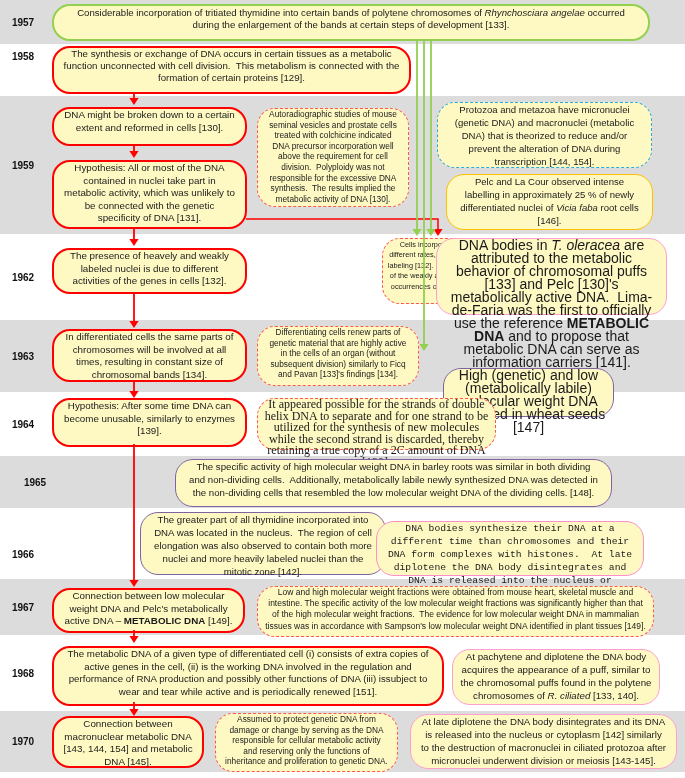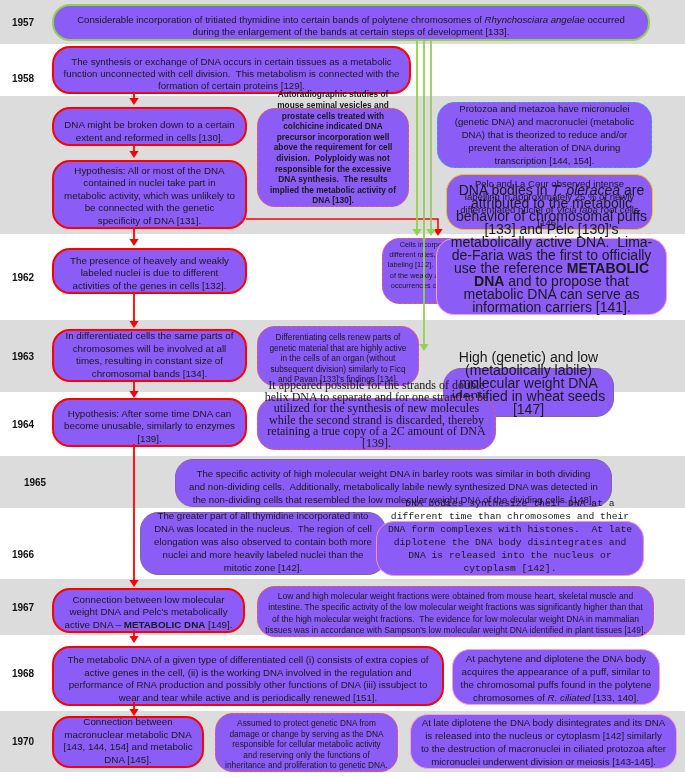--- a/index.html
+++ b/index.html
@@ -2,60 +2,61 @@
 <html><head>
 <meta charset="utf-8">
 <style>
 html,body{margin:0;padding:0;background:#fff;}
 body{width:685px;height:778px;position:relative;overflow:hidden;
  font-family:"Liberation Sans",sans-serif;color:#1a1a1a;-webkit-font-smoothing:antialiased;}
 #root{position:absolute;left:0;top:0;width:685px;height:778px;}
 .band{position:absolute;left:0;width:685px;}
 .yr{position:absolute;left:0;width:46px;font-weight:bold;font-size:10px;color:#111;
  text-align:center;display:flex;align-items:center;justify-content:center;}
-.box{position:absolute;box-sizing:border-box;background:#8b5cf6;display:flex;
- align-items:flex-end;justify-content:center;text-align:center;padding:1px 4px;border-radius:18px;}
+.box{position:absolute;box-sizing:border-box;background:#fef9c3;display:flex;
+ align-items:flex-start;justify-content:center;text-align:center;padding:1px 4px;border-radius:18px;}
 .box span{display:block;width:100%;}
 svg.ov{position:absolute;left:0;top:0;width:685px;height:778px;}
 em{font-style:italic;}
 b{font-weight:bold;}
 </style>
 </head>
 <body>
 
 <div id="root">
     <div class="band" style="top: 0px; height: 44px; background: rgb(220, 220, 220);"></div>
     <div class="band" style="top: 96px; height: 138px; background: rgb(220, 220, 220);"></div>
     <div class="band" style="top: 320px; height: 72px; background: rgb(220, 220, 220);"></div>
     <div class="band" style="top: 456px; height: 52px; background: rgb(220, 220, 220);"></div>
     <div class="band" style="top: 579px; height: 56px; background: rgb(220, 220, 220);"></div>
     <div class="band" style="top: 711px; height: 61px; background: rgb(220, 220, 220);"></div>
     <div class="yr" style="top: 0px; height: 44px;">1957</div>
-    <div class="yr" style="top: 52px; height: 52px;">1958</div>
+    <div class="yr" style="top: 30px; height: 52px;">1958</div>
+    <div class="yr" style="top: 96px; height: 138px;">1959</div>
     <div class="yr" style="top: 234px; height: 86px;">1962</div>
     <div class="yr" style="top: 320px; height: 72px;">1963</div>
     <div class="yr" style="top: 392px; height: 64px;">1964</div>
     <div class="yr" style="top: 456px; height: 52px; padding-left: 12px;">1965</div>
     <div class="yr" style="top: 508px; height: 92px;">1966</div>
     <div class="yr" style="top: 579px; height: 56px;">1967</div>
     <div class="yr" style="top: 635px; height: 76px;">1968</div>
     <div class="yr" style="top: 711px; height: 61px;">1970</div>
     <div class="box" style="left: 52px; top: 4px; width: 598px; height: 37px; border: 2px solid rgb(146, 208, 80); font-size: 9.6px; line-height: 12px; padding: 1px 20px;">
       <span>Considerable incorporation of tritiated thymidine into certain bands of polytene chromosomes of <em>Rhynchosciara angelae</em> occurred during the enlargement of the bands at certain steps of development [133].</span>
     </div>
     <div class="box" style="left: 52px; top: 46px; width: 359px; height: 48px; border: 2.5px solid rgb(255, 0, 0); font-size: 9.7px; line-height: 12px; padding: 0px 8px;">
       <span>The synthesis or exchange of DNA occurs in certain tissues as a metabolic function unconnected with cell division.&nbsp; This metabolism is connected with the formation of certain proteins [129].</span>
     </div>
     <div class="box" style="left: 52px; top: 107px; width: 195px; height: 39px; border: 2.5px solid rgb(255, 0, 0); font-size: 9.8px; line-height: 12.5px; padding: 0px 9px;">
       <span>DNA might be broken down to a certain extent and reformed in cells [130].</span>
     </div>
     <div class="box" style="left: 52px; top: 160px; width: 195px; height: 69px; border: 2.5px solid rgb(255, 0, 0); font-size: 9.8px; line-height: 12.5px; padding: 0px 9px;">
       <span>Hypothesis: All or most of the DNA contained in nuclei take part in metabolic activity, which was unlikely to be connected with the genetic specificity of DNA [131].</span>
     </div>
-    <div class="box" style="left: 257px; top: 108px; width: 152px; height: 99px; border: 1.6px dashed rgb(255, 85, 85); font-size: 8.3px; line-height: 10.6px; padding: 0px 8px; font-weight: bold;">
+    <div class="box" style="left: 257px; top: 108px; width: 152px; height: 99px; border: 1.6px dashed rgb(255, 85, 85); font-size: 8.3px; line-height: 10.6px; padding: 0px 8px;">
       <span>Autoradiographic studies of mouse seminal vesicles and prostate cells treated with colchicine indicated DNA precursor incorporation well above the requirement for cell division.&nbsp; Polyploidy was not responsible for the excessive DNA synthesis.&nbsp; The results implied the metabolic activity of DNA [130].</span>
     </div>
     <div class="box" style="left: 437px; top: 102px; width: 215px; height: 66px; border: 1.8px dashed rgb(41, 171, 226); font-size: 9.55px; line-height: 13px; padding: 0px 12px;">
       <span>Protozoa and metazoa have micronuclei (genetic DNA) and macronuclei (metabolic DNA) that is theorized to reduce and/or prevent the alteration of DNA during transcription [144, 154].</span>
     </div>
     <div class="box" style="left: 446px; top: 174px; width: 207px; height: 56px; border: 1.8px solid rgb(255, 192, 0); font-size: 9.55px; line-height: 13px; padding: 0px 11px;">
       <span>Pelc and La Cour observed intense labelling in approximately 25 % of newly differentiated nuclei of <em>Vicia faba</em> root cells [146].</span>
     </div>
     <div class="box" style="left: 52px; top: 248px; width: 195px; height: 46px; border: 2.5px solid rgb(255, 0, 0); font-size: 9.8px; line-height: 12.5px; padding: 0px 9px;">
       <span>The presence of heavely and weakly labeled nuclei is due to different activities of the genes in cells [132].</span>

